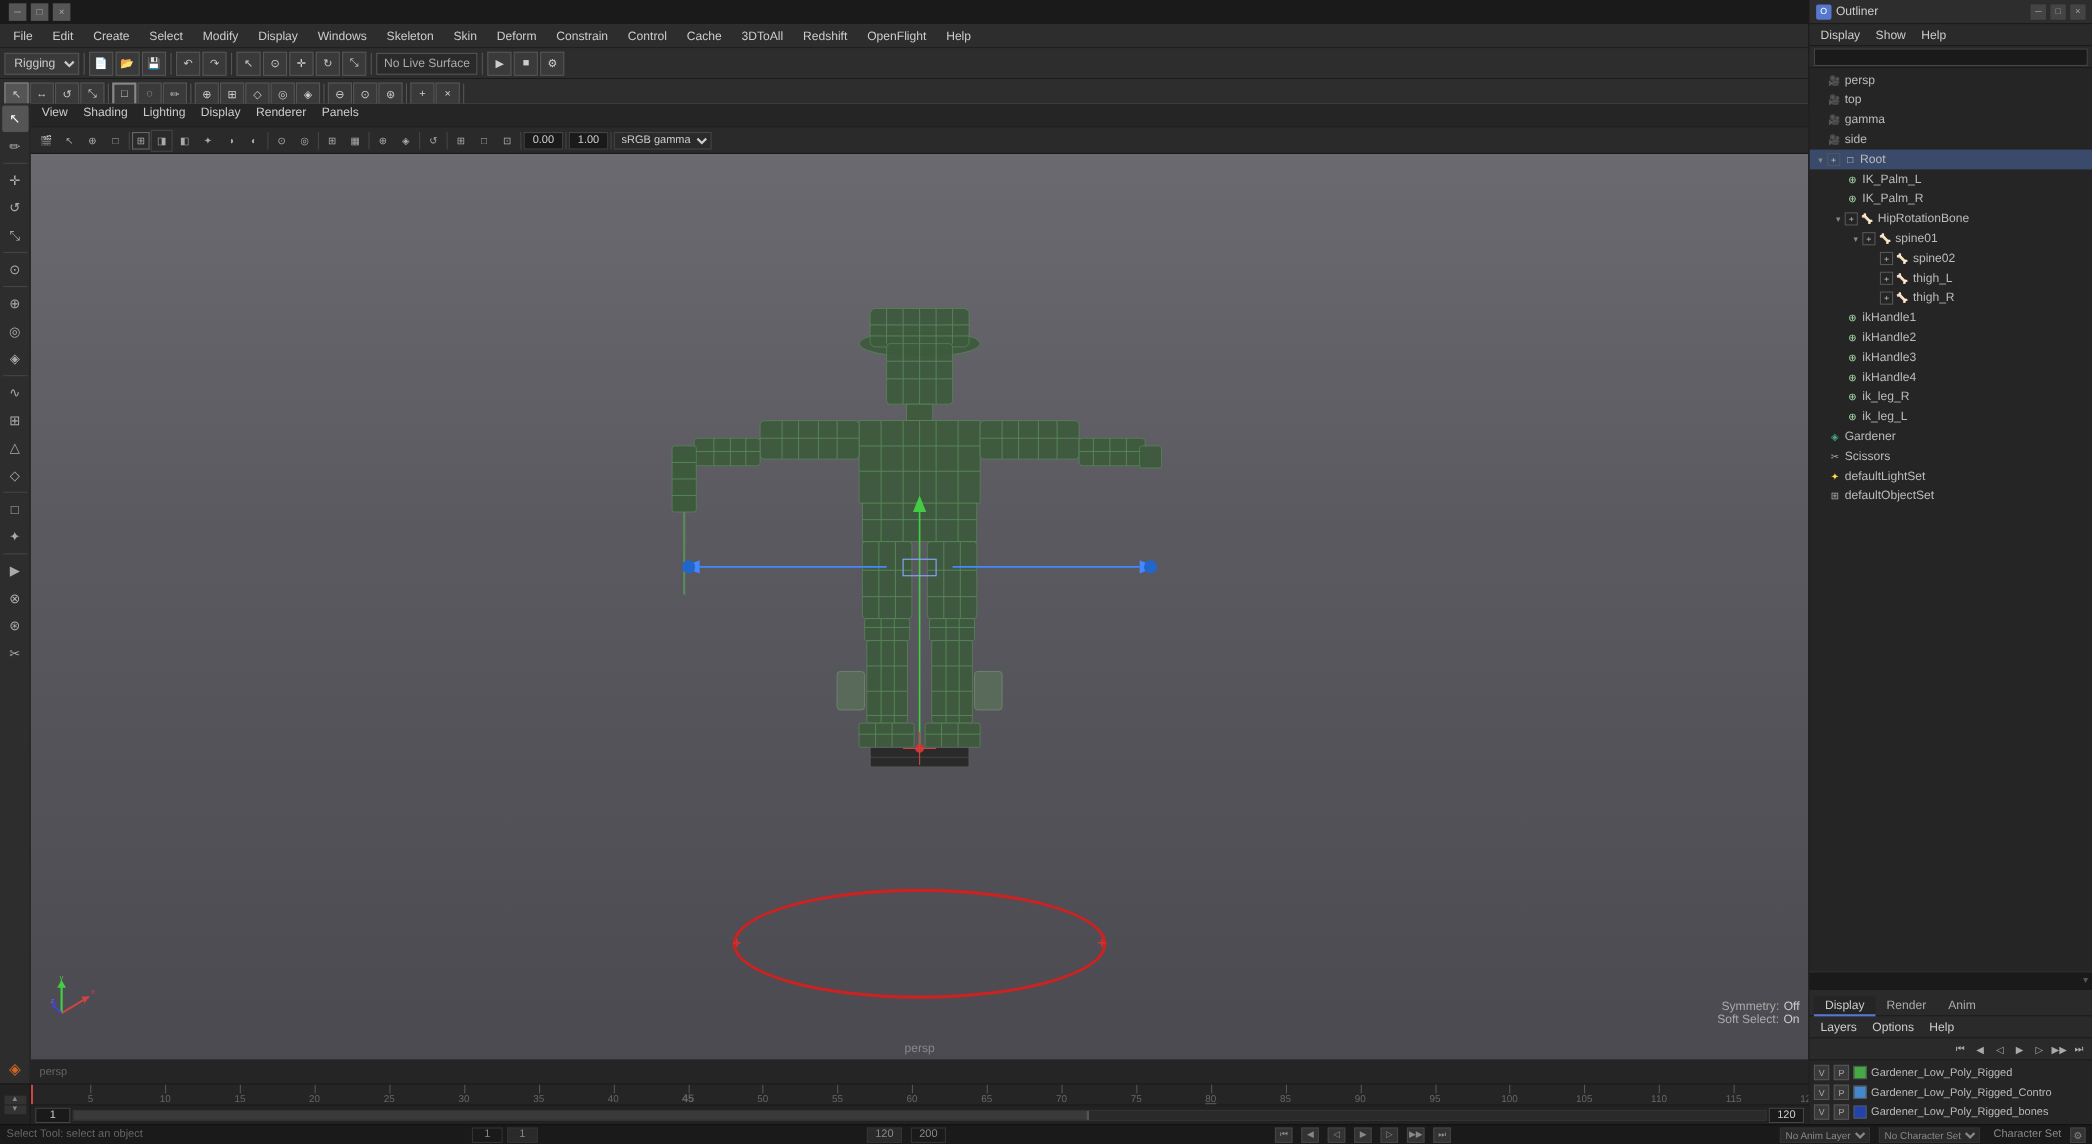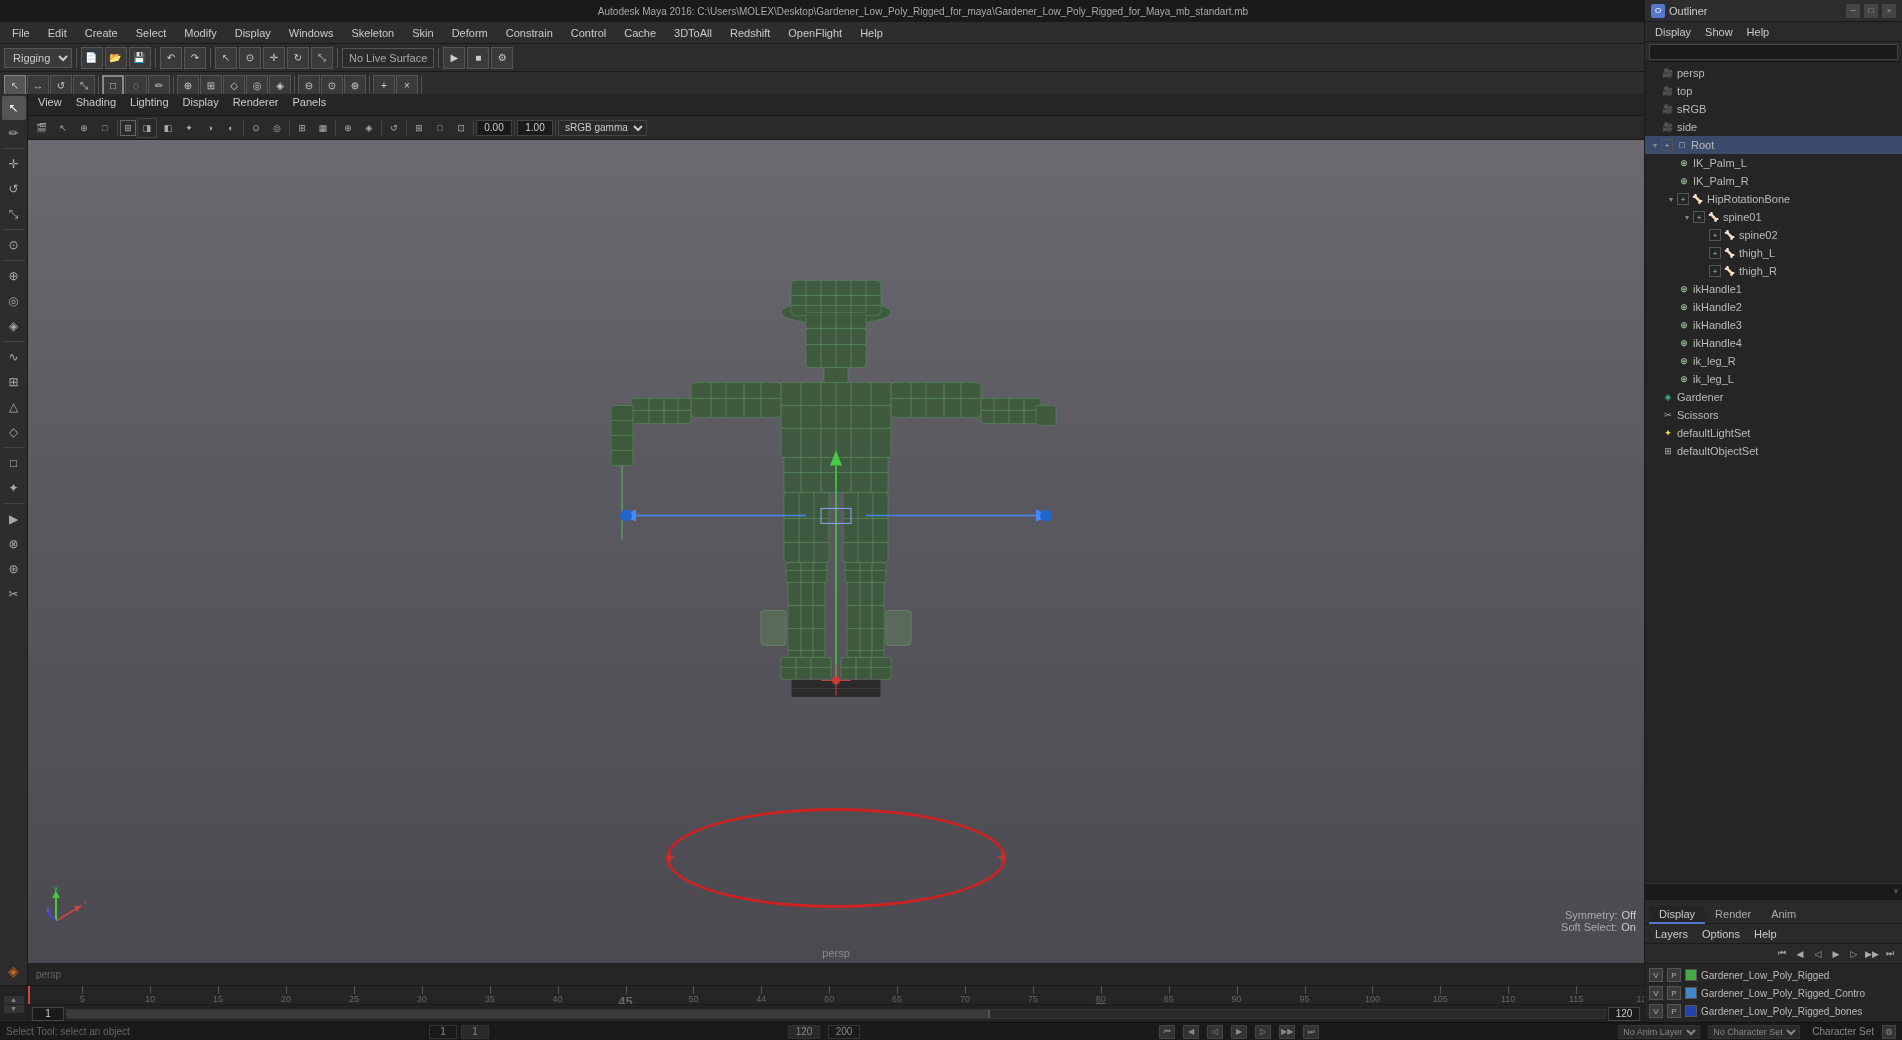--- a/index.html
+++ b/index.html
@@ -535,21 +535,20 @@
       align-items: center;
       padding: 0 4px;
       gap: 1px;
       border-bottom: 1px solid #1a1a1a;
     }
   </style>
 </head>
 <body>
 
 <div id="title-bar">
-  <span style="font-size:10px; flex:1; text-align:center; overflow:hidden; text-overflow:ellipsis; white-space:nowrap;">Autodesk Maya 2016: C:\Users\MOLEX\Desktop\Gardener_Low_Poly_Rigged_for_maya\Gardener_Low_Poly_Rigged_for_Maya_mb_standart.mb</span>
   <div class="window-controls">
     <button class="win-btn">─</button>
     <button class="win-btn">□</button>
     <button class="win-btn">×</button>
   </div>
 </div>
 
 <div id="menu-bar">
 <span class="menu-item">File</span>
     <span class="menu-item">Edit</span>
@@ -922,21 +921,21 @@
       <div class="tree-item">
         <span style="width: 4px; display: inline-block;"></span>
         <span style="width: 12px; display: inline-block;"></span>
         <span class="tree-icon" style="color: rgb(170, 170, 255);">🎥</span>
         <span class="tree-label">top</span>
       </div>
       <div class="tree-item">
         <span style="width: 4px; display: inline-block;"></span>
         <span style="width: 12px; display: inline-block;"></span>
         <span class="tree-icon" style="color: rgb(170, 170, 255);">🎥</span>
-        <span class="tree-label">sRGB</span>
+        <span class="tree-label">gamma</span>
       </div>
       <div class="tree-item">
         <span style="width: 4px; display: inline-block;"></span>
         <span style="width: 12px; display: inline-block;"></span>
         <span class="tree-icon" style="color: rgb(170, 170, 255);">🎥</span>
         <span class="tree-label">side</span>
       </div>
       <div class="tree-item selected">
         <span style="width: 4px; display: inline-block;"></span>
         <span class="tree-arrow">▾</span>
@@ -1139,25 +1138,25 @@
       <div style="position: absolute; left: 15.9664%; top: 8px; font-size: 9px; color: rgb(102, 102, 102); transform: translateX(-50%);">20</div>
       <div style="position: absolute; left: 20.1681%; top: 0px; width: 1px; height: 8px; background: rgb(85, 85, 85);"></div>
       <div style="position: absolute; left: 20.1681%; top: 8px; font-size: 9px; color: rgb(102, 102, 102); transform: translateX(-50%);">25</div>
       <div style="position: absolute; left: 24.3697%; top: 0px; width: 1px; height: 8px; background: rgb(85, 85, 85);"></div>
       <div style="position: absolute; left: 24.3697%; top: 8px; font-size: 9px; color: rgb(102, 102, 102); transform: translateX(-50%);">30</div>
       <div style="position: absolute; left: 28.5714%; top: 0px; width: 1px; height: 8px; background: rgb(85, 85, 85);"></div>
       <div style="position: absolute; left: 28.5714%; top: 8px; font-size: 9px; color: rgb(102, 102, 102); transform: translateX(-50%);">35</div>
       <div style="position: absolute; left: 32.7731%; top: 0px; width: 1px; height: 8px; background: rgb(85, 85, 85);"></div>
       <div style="position: absolute; left: 32.7731%; top: 8px; font-size: 9px; color: rgb(102, 102, 102); transform: translateX(-50%);">40</div>
       <div style="position: absolute; left: 36.9748%; top: 0px; width: 1px; height: 8px; background: rgb(85, 85, 85);"></div>
-      <div style="position: absolute; left: 36.9748%; top: 8px; font-size: 13px; color: rgb(102, 102, 102); transform: translateX(-50%); font-weight: bold;">45</div>
+      <div style="position: absolute; left: 36.9748%; top: 8px; font-size: 10px; color: rgb(102, 102, 102); transform: translateX(-50%); font-weight: bold;">45</div>
       <div style="position: absolute; left: 41.1765%; top: 0px; width: 1px; height: 8px; background: rgb(85, 85, 85);"></div>
       <div style="position: absolute; left: 41.1765%; top: 8px; font-size: 9px; color: rgb(102, 102, 102); transform: translateX(-50%); text-align: center;">50</div>
       <div style="position: absolute; left: 45.3782%; top: 0px; width: 1px; height: 8px; background: rgb(85, 85, 85);"></div>
-      <div style="position: absolute; left: 45.3782%; top: 8px; font-size: 9px; color: rgb(102, 102, 102); transform: translateX(-50%);">44</div>
+      <div style="position: absolute; left: 45.3782%; top: 8px; font-size: 9px; color: rgb(102, 102, 102); transform: translateX(-50%);">55</div>
       <div style="position: absolute; left: 49.5798%; top: 0px; width: 1px; height: 8px; background: rgb(85, 85, 85);"></div>
       <div style="position: absolute; left: 49.5798%; top: 8px; font-size: 9px; color: rgb(102, 102, 102); transform: translateX(-50%);">60</div>
       <div style="position: absolute; left: 53.7815%; top: 0px; width: 1px; height: 8px; background: rgb(85, 85, 85);"></div>
       <div style="position: absolute; left: 53.7815%; top: 8px; font-size: 9px; color: rgb(102, 102, 102); transform: translateX(-50%);">65</div>
       <div style="position: absolute; left: 57.9832%; top: 0px; width: 1px; height: 8px; background: rgb(85, 85, 85);"></div>
       <div style="position: absolute; left: 57.9832%; top: 8px; font-size: 9px; color: rgb(102, 102, 102); transform: translateX(-50%);">70</div>
       <div style="position: absolute; left: 62.1849%; top: 0px; width: 1px; height: 8px; background: rgb(85, 85, 85);"></div>
       <div style="position: absolute; left: 62.1849%; top: 8px; font-size: 9px; color: rgb(102, 102, 102); transform: translateX(-50%);">75</div>
       <div style="position: absolute; left: 66.3866%; top: 0px; width: 1px; height: 8px; background: rgb(85, 85, 85);"></div>
       <div style="position: absolute; left: 66.3866%; top: 8px; font-size: 9px; color: rgb(102, 102, 102); transform: translateX(-50%); text-decoration: underline;">80</div>

